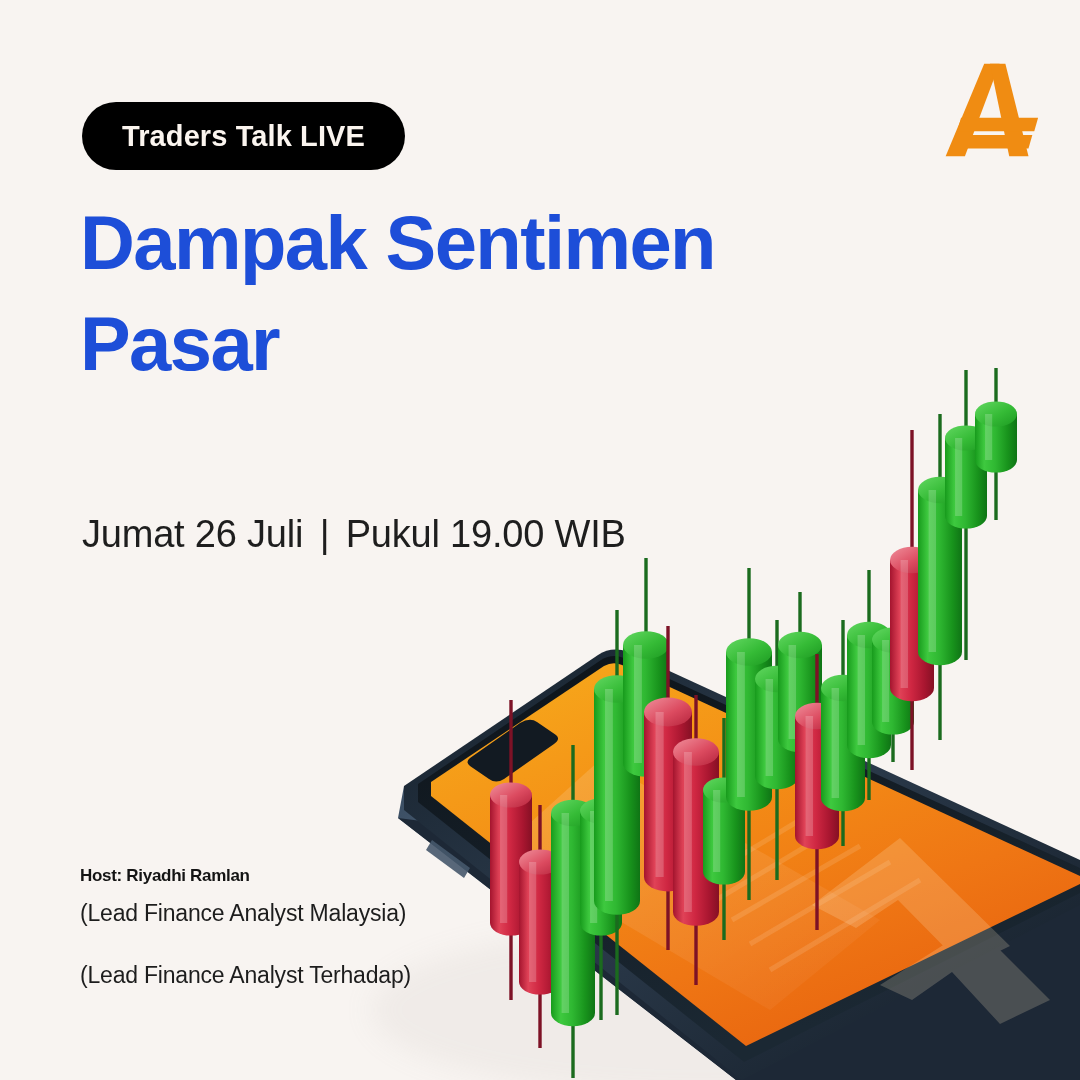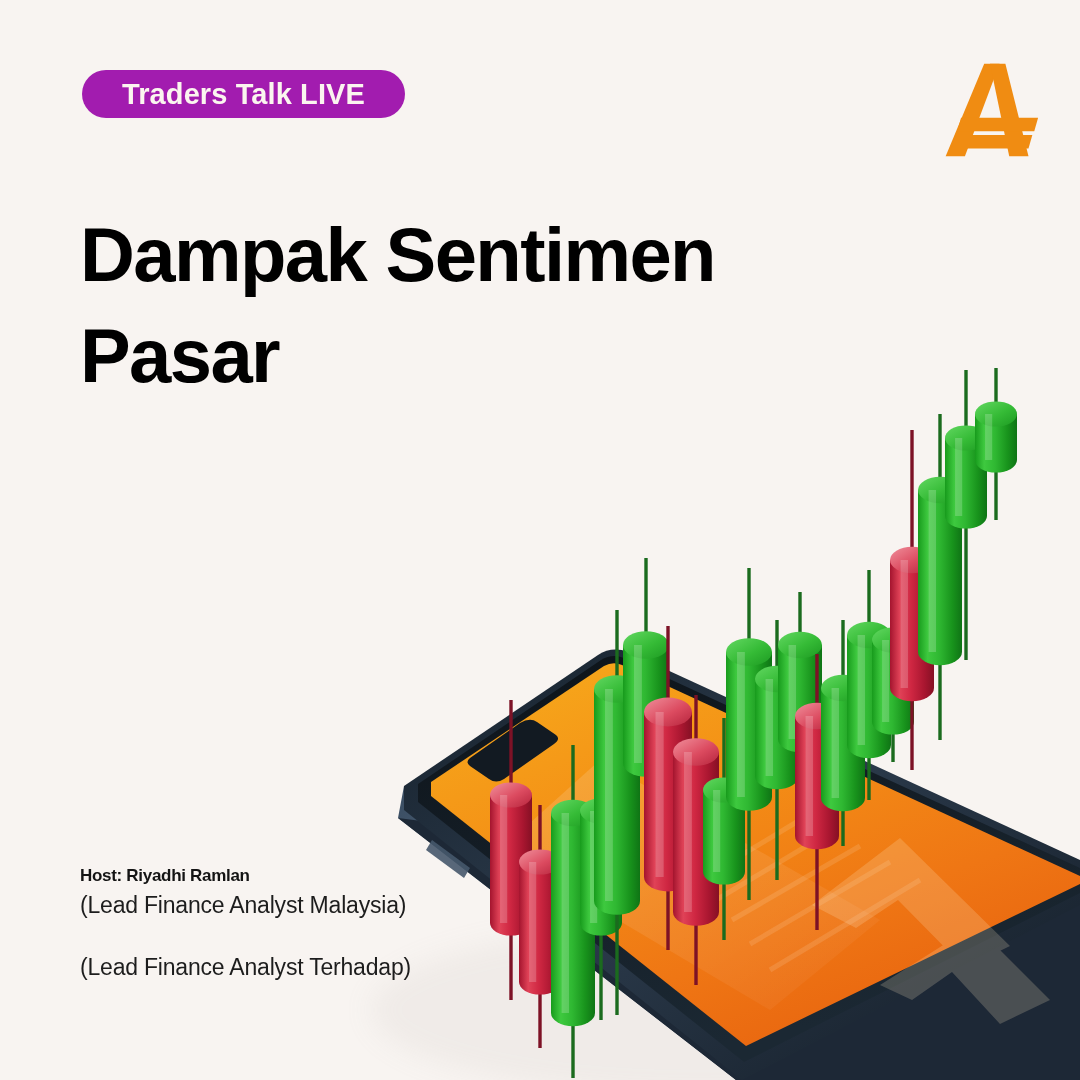--- a/index.html
+++ b/index.html
@@ -12,35 +12,35 @@
   }
 
   
   #stage { position:absolute; inset:0; width:1080px; height:1080px; }
 
   
   .logo { position:absolute; top:58px; right:38px; width:106px; height:104px; }
 
   
   .badge {
-    position:absolute; left:82px; top:70px;
-    height:48px; padding:0 40px;
-    background:#a21caf;
+    position:absolute; left:82px; top:102px;
+    height:68px; padding:0 40px;
+    background:#000000;
     border-radius:40px;
     display:flex; align-items:center; justify-content:center;
   }
   .badge-label {
     color:#fbf5ef; font-size:29px; font-weight:bold;
     letter-spacing:.1px; white-space:nowrap;
   }
 
   
   .headline {
-    position:absolute; left:80px; top:204px; width:740px;
-    color:#000000;
+    position:absolute; left:80px; top:192px; width:740px;
+    color:#1d4ed8;
     font-size:76px; font-weight:bold; line-height:1.33;
     letter-spacing:-1.6px;
   }
   .headline-line { display:block; }
 
   
   .datetime {
     position:absolute; left:82px; top:513px;
     color:#1e1e1e; font-size:38px; font-weight:normal;
     letter-spacing:-.2px; white-space:nowrap;
@@ -49,21 +49,21 @@
 
   
   .credits { position:absolute; left:80px; top:866px; z-index:40; }
   .credit-block + .credit-block { margin-top:35px; }
   .credit-name {
     color:#141414; font-size:17px; font-weight:bold;
     letter-spacing:-.3px; white-space:nowrap;
   }
   .credit-role {
     color:#1d1d1d; font-size:23px; font-weight:normal;
-    margin-top:6px; letter-spacing:-.2px; white-space:nowrap;
+    margin-top:14px; letter-spacing:-.2px; white-space:nowrap;
   }
 
   
   .artwork { position:absolute; left:0; top:0; width:1080px; height:1080px; }
 </style>
 </head>
 <body>
 
 <div id="stage">
 
@@ -324,20 +324,25 @@
 
   <div class="badge">
     <span class="badge-label">Traders Talk LIVE</span>
   </div>
 
   <h1 class="headline">
     <span class="headline-line">Dampak Sentimen</span>
     <span class="headline-line">Pasar</span>
   </h1>
 
+  <div class="datetime">
+    <span>Jumat 26 Juli</span>
+    <span class="dt-sep">|</span>
+    <span>Pukul 19.00 WIB</span>
+  </div>
 
   <div class="credits">
     <div class="credit-block">
       <div class="credit-name">Host: Riyadhi Ramlan</div>
       <div class="credit-role">(Lead Finance Analyst Malaysia)</div>
     </div>
     <div class="credit-block">
       <div class="credit-role">(Lead Finance Analyst Terhadap)</div>
     </div>
   </div>

